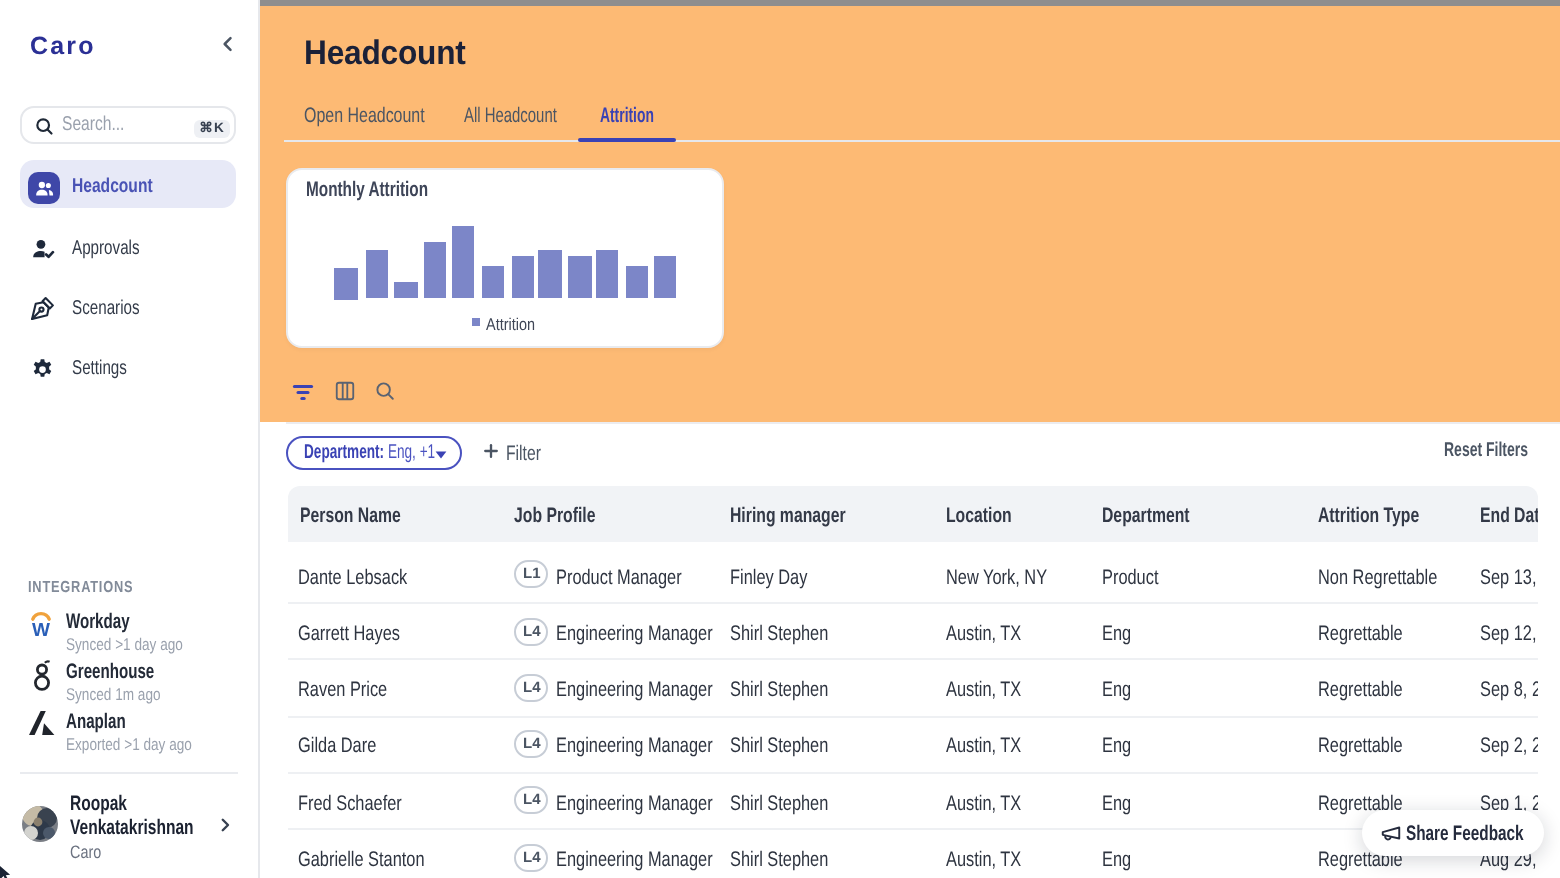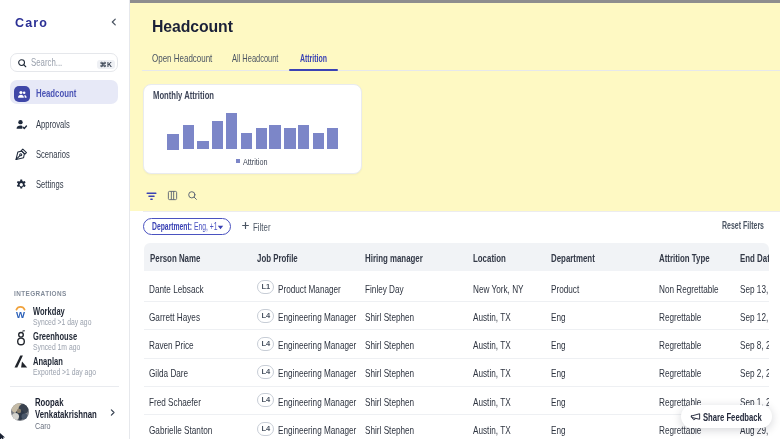--- a/index.html
+++ b/index.html
@@ -1,17 +1,17 @@
 <!DOCTYPE html>
 <html><head>
 <meta charset="utf-8">
 <style>
   html,body{margin:0;padding:0;}
   body{width:780px;height:439px;overflow:hidden;font-family:"Liberation Sans",sans-serif;-webkit-font-smoothing:antialiased;}
-  .app{position:relative;width:780px;height:439px;background:#fef9c3;overflow:hidden;}
+  .app{position:relative;width:780px;height:439px;background:#fdba74;overflow:hidden;}
   .abs{position:absolute;}
   .hd{height:28px;line-height:28px;font-size:10.5px;font-weight:700;color:#333947;white-space:nowrap;transform:scaleX(0.75);transform-origin:0 50%;}
   .ct{height:28.3px;line-height:28.3px;font-size:10.5px;color:#2e3440;white-space:nowrap;transform:scaleX(0.78);transform-origin:0 50%;}
   .sx{white-space:nowrap;transform-origin:0 50%;}
 </style>
 </head>
 <body>
 <div class="app">
 
   <div class="abs" style="left:127px;top:0;width:653px;height:2.5px;background:#8e8e8e;"></div>

